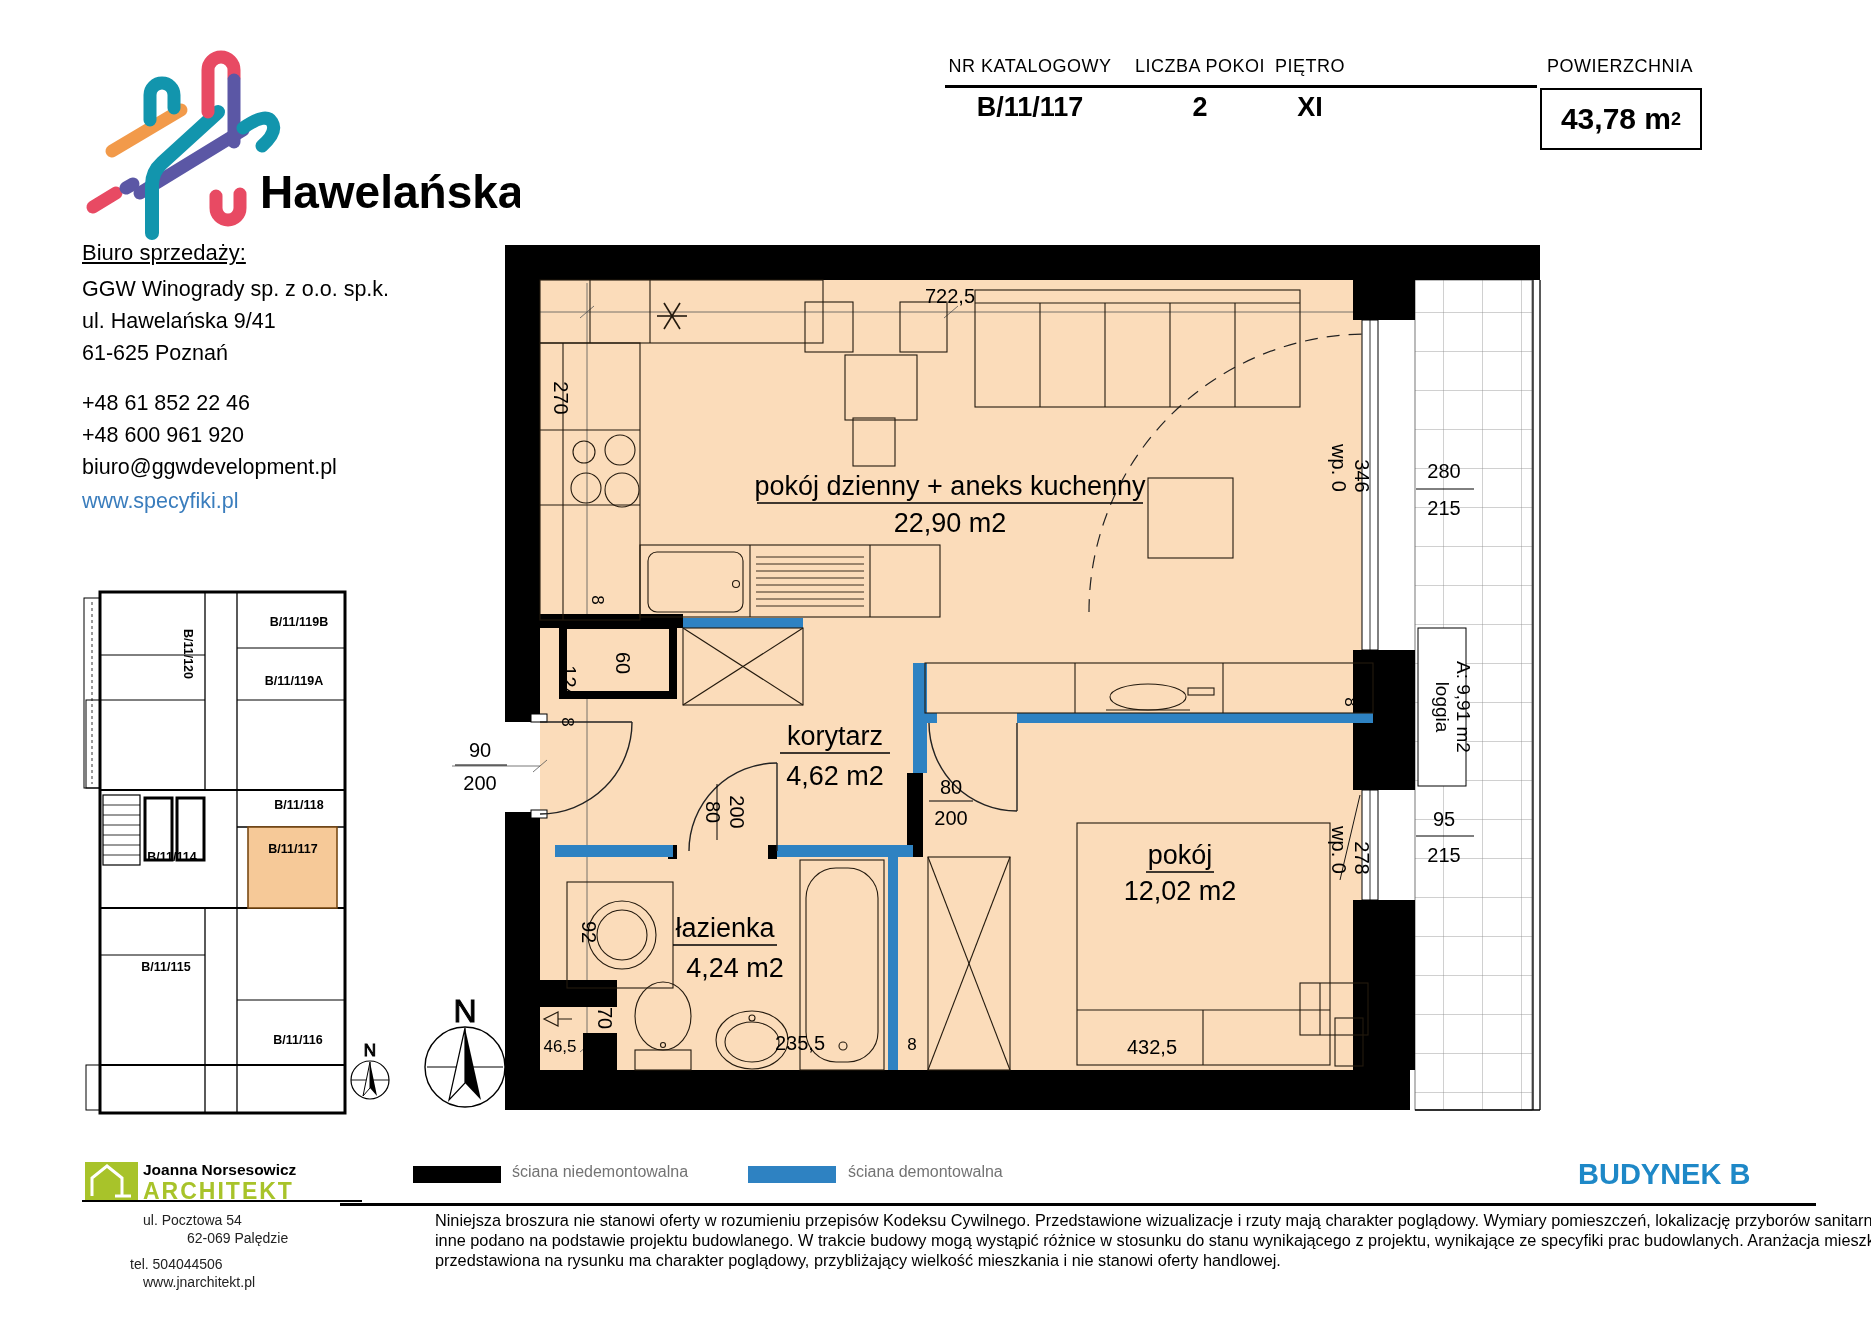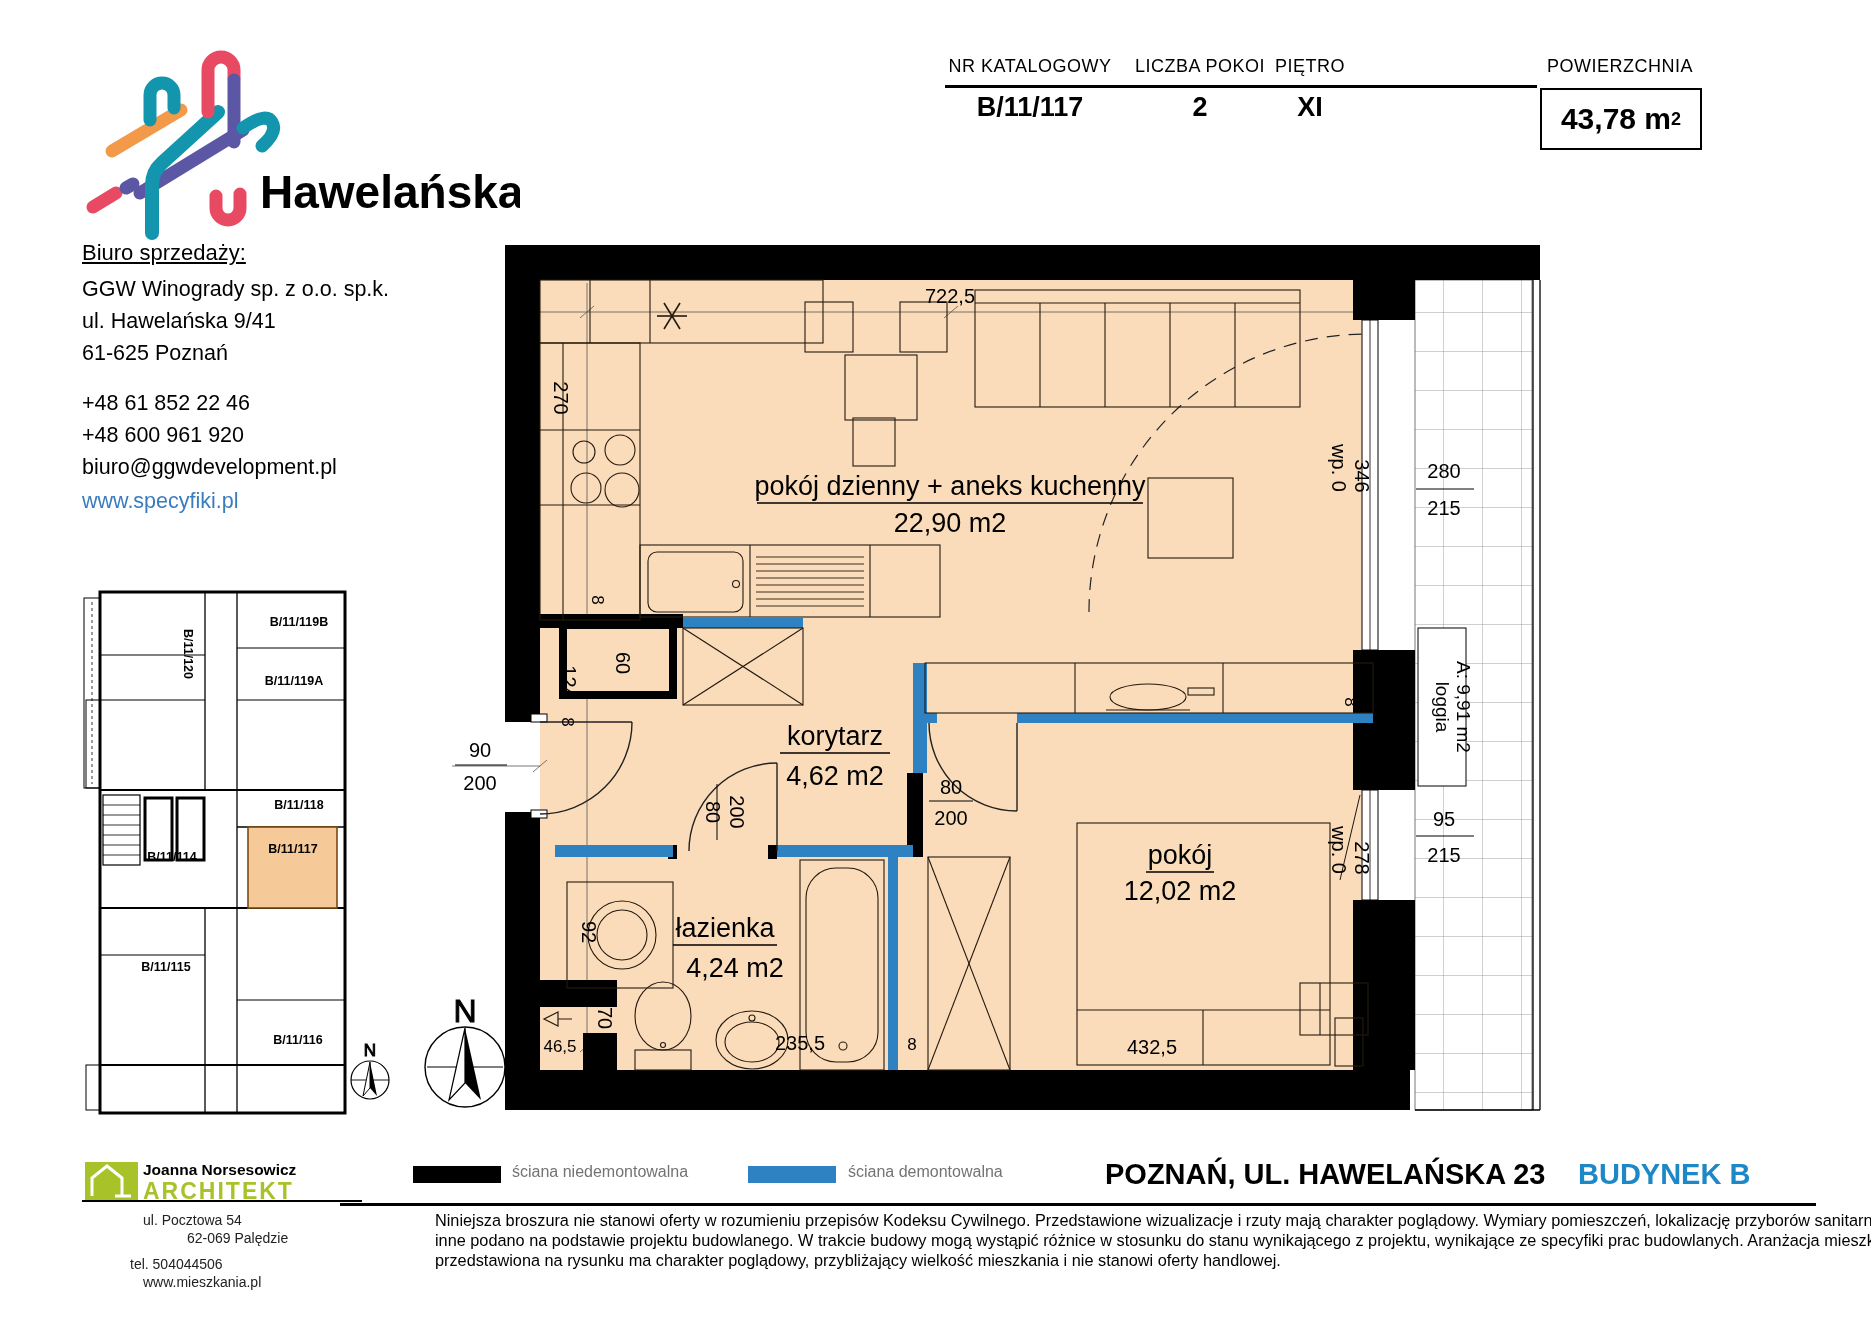--- a/index.html
+++ b/index.html
@@ -372,21 +372,20 @@
       <polygon points="465,1028 449,1100 465,1083" fill="#fff" stroke="#000" stroke-width="1.2"></polygon>
       <text x="465" y="1022" text-anchor="middle" font-size="32">N</text>
     </g>
   </svg>
 
   <div class="abs" style="left:413px;top:1166px;width:88px;height:17px;background:#000;"></div>
   <div class="abs legend-label" style="left:512px;top:1163px;">ściana niedemontowalna</div>
   <div class="abs" style="left:748px;top:1166px;width:88px;height:17px;background:#2e82c2;"></div>
   <div class="abs legend-label" style="left:848px;top:1163px;">ściana demontowalna</div>
 
-  <div class="abs loc" style="left:1105px;top:1158px;color:#000;">POZNAŃ, UL. HAWELAŃSKA 23</div>
   <div class="abs loc" style="left:1578px;top:1158px;color:#1e88c7;">BUDYNEK B</div>
 
   <div class="abs" style="left:340px;top:1203px;width:1476px;height:2.5px;background:#000;"></div>
 
   <div class="abs" style="left:435px;top:1210px;">
     <div class="disc">Niniejsza broszura nie stanowi oferty w rozumieniu przepisów Kodeksu Cywilnego. Przedstawione wizualizacje i rzuty mają charakter poglądowy. Wymiary pomieszczeń, lokalizację przyborów sanitarnych i</div>
     <div class="disc">inne podano na podstawie projektu budowlanego. W trakcie budowy mogą wystąpić różnice w stosunku do stanu wynikającego z projektu, wynikające ze specyfiki prac budowlanych. Aranżacja mieszkania</div>
     <div class="disc">przedstawiona na rysunku ma charakter poglądowy, przybliżający wielkość mieszkania i nie stanowi oferty handlowej.</div>
   </div>
 
@@ -395,15 +394,15 @@
       <polyline points="7,34 7,16 22,4 37,16 37,34" fill="none" stroke="#fff" stroke-width="3"></polyline>
       <line x1="30" y1="34" x2="46" y2="34" stroke="#fff" stroke-width="3"></line>
     </svg>
   </div>
   <div class="abs" style="left:143px;top:1161px;font-size:15.5px;font-weight:bold;">Joanna Norsesowicz</div>
   <div class="abs" style="left:143px;top:1178px;font-size:23px;font-weight:bold;color:#a8c32a;letter-spacing:2px;">ARCHITEKT</div>
   <div class="abs" style="left:82px;top:1200px;width:280px;height:1.5px;background:#000;"></div>
   <div class="abs arch-small" style="left:143px;top:1212px;">ul. Pocztowa 54</div>
   <div class="abs arch-small" style="left:143px;top:1230px;margin-left:44px;">62-069 Palędzie</div>
   <div class="abs arch-small" style="left:130px;top:1256px;">tel. 504044506</div>
-  <div class="abs arch-small" style="left:143px;top:1274px;">www.mieszkania.pl</div>
+  <div class="abs arch-small" style="left:143px;top:1274px;">www.jnarchitekt.pl</div>
 
 </div>
 
 </body></html>

